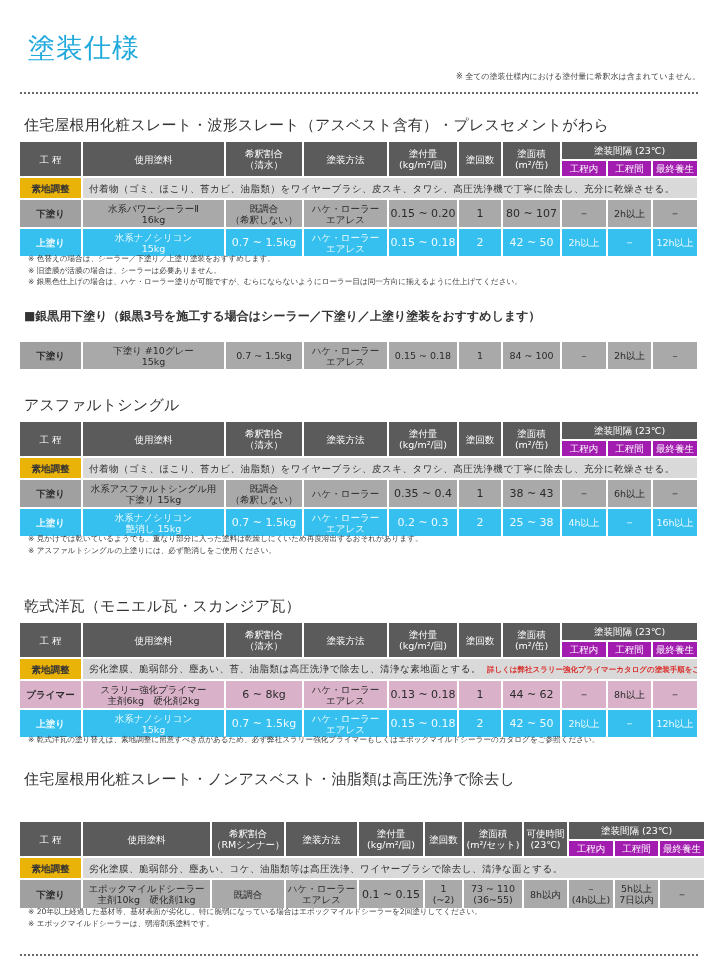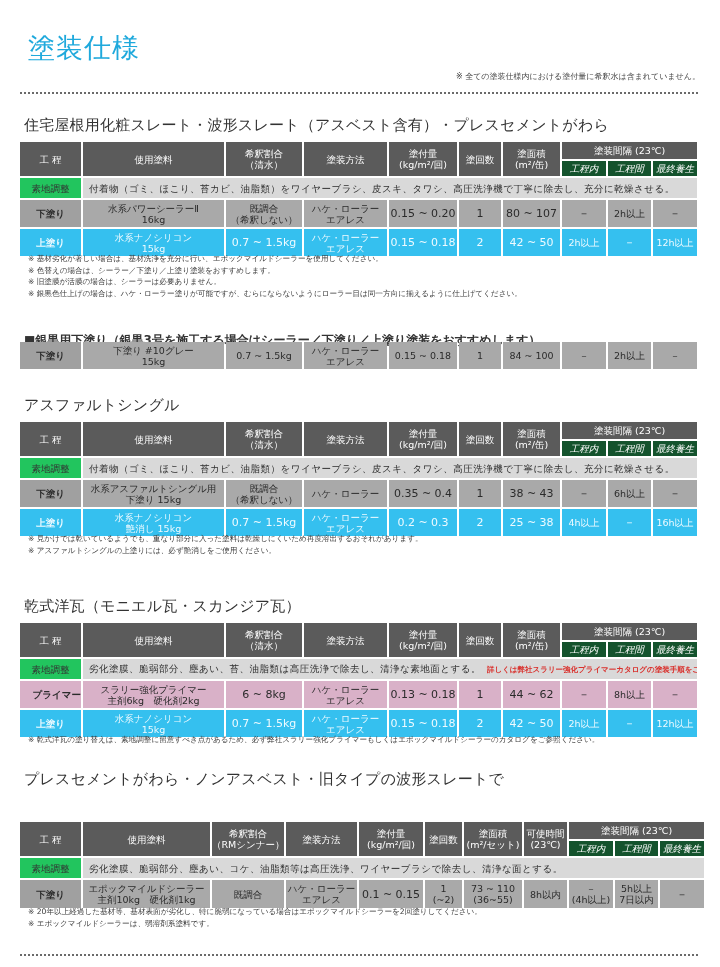--- a/index.html
+++ b/index.html
@@ -7,30 +7,30 @@
   body { font-family: "DejaVu Sans", sans-serif; color: #2b2b2b; position: relative; }
   .abs { position: absolute; }
   .page-title { left: 28px; top: 30px; font-size: 27px; color: #1fa9dc; letter-spacing: 1px; font-weight: normal; }
   .top-note { right: 20px; top: 71px; font-size: 8px; color: #444; }
   .dotline { left: 20px; width: 678px; height: 0; border-top: 2px dotted #6a6a6a; }
   .sec-title { left: 24px; font-size: 15px; color: #333; letter-spacing: 0.2px; white-space: nowrap; }
   .sub-title { left: 24px; font-size: 12px; font-weight: bold; color: #333; white-space: nowrap; }
   table.spec { position: absolute; left: 20px; border-collapse: separate; border-spacing: 2px; table-layout: fixed; margin-left: -2px; }
   table.spec td { text-align: center; vertical-align: middle; font-size: 9.5px; line-height: 11px; padding: 0; overflow: hidden; white-space: nowrap; }
   .hd td, td.hd { background: #5b5b5b; color: #ffffff; font-size: 9.5px; }
-  td.hd-small { background: #14532d; color: #ffffff; font-size: 9px; font-style: italic; }
-  td.prep-label { background: #22c55e; color: #333; font-weight: normal; font-size: 9.5px; }
+  td.hd-small { background: #a21caf; color: #ffffff; font-size: 9px; }
+  td.prep-label { background: #eab308; color: #333; font-weight: bold; font-size: 9.5px; }
   td.prep-text { background: #d9d9d9; color: #2e2e2e; text-align: left !important; padding-left: 6px !important; font-size: 10.5px; letter-spacing: 0.5px; }
   .prep-red { color: #d9302c; font-size: 7.5px; font-weight: bold; letter-spacing: 0; margin-left: 6px; }
   tr.gray td { background: #a9a9a9; color: #2b2b2b; }
   tr.gray td.lbl { background: #a0a0a0; font-weight: bold; }
   tr.blue td { background: #35c0ef; color: #eefaff; }
   tr.blue td.lbl { font-weight: bold; }
   tr.pink td { background: #d9b1c8; color: #2b2b2b; }
-  tr.pink td.lbl { font-weight: bold; text-align: right; }
+  tr.pink td.lbl { font-weight: bold; }
   .big { font-size: 11px !important; }
   .notes { left: 28px; font-size: 7.6px; color: #3a3a3a; line-height: 11.5px; white-space: nowrap; }
   .notes div { white-space: nowrap; }
 </style>
 </head>
 <body>
 
 <div class="abs page-title">塗装仕様</div>
 <div class="abs top-note">※ 全ての塗装仕様内における塗付量に希釈水は含まれていません。</div>
 <div class="abs dotline" style="top:92px"></div>
@@ -91,27 +91,26 @@
     <td class="big">2</td>
     <td class="big">42 ~ 50</td>
     <td>2h以上</td>
     <td class="big">－</td>
     <td>12h以上</td>
   </tr>
 </tbody>
   </table>
 
 <div class="abs notes" style="top:253px">
-  <div>※ 基材劣化が著しい場合は、基材洗浄を充分に行い、エポックマイルドシーラーを使用してください。</div>
   <div>※ 色替えの場合は、シーラー／下塗り／上塗り塗装をおすすめします。</div>
   <div>※ 旧塗膜が活膜の場合は、シーラーは必要ありません。</div>
   <div>※ 銀黒色仕上げの場合は、ハケ・ローラー塗りが可能ですが、むらにならないようにローラー目は同一方向に揃えるように仕上げてください。</div>
 </div>
 
-<div class="abs sub-title" style="top:332px">■銀黒用下塗り（銀黒3号を施工する場合はシーラー／下塗り／上塗り塗装をおすすめします）</div>
+<div class="abs sub-title" style="top:308px">■銀黒用下塗り（銀黒3号を施工する場合はシーラー／下塗り／上塗り塗装をおすすめします）</div>
 
 <table class="spec" style="top:340px; width:681px;">
   <colgroup>
     <col style="width:61px">
       <col style="width:141px">
       <col style="width:76px">
       <col style="width:83px">
       <col style="width:68px">
       <col style="width:42px">
       <col style="width:57px">
@@ -262,21 +261,21 @@
     <td>12h以上</td>
   </tr>
 </tbody>
   </table>
 
 <div class="abs notes" style="top:734px">
   <div>※ 乾式洋瓦の塗り替えは、素地調整に留意すべき点があるため、必ず弊社スラリー強化プライマーもしくはエポックマイルドシーラーのカタログをご参照ください。</div>
 </div>
 
 <div class="abs sec-title" style="top:768px; line-height:22px;">
-  <div>プレスセメントがわら・ノンアスベスト・旧タイプの波形スレートで</div>
+  <div>住宅屋根用化粧スレート・ノンアスベスト・油脂類は高圧洗浄で除去し</div>
 </div>
 
 <table class="spec" style="top:820px; width:681px;">
   <colgroup>
     <col style="width:61px">
       <col style="width:127px">
       <col style="width:72px">
       <col style="width:71px">
       <col style="width:64px">
       <col style="width:37px">

